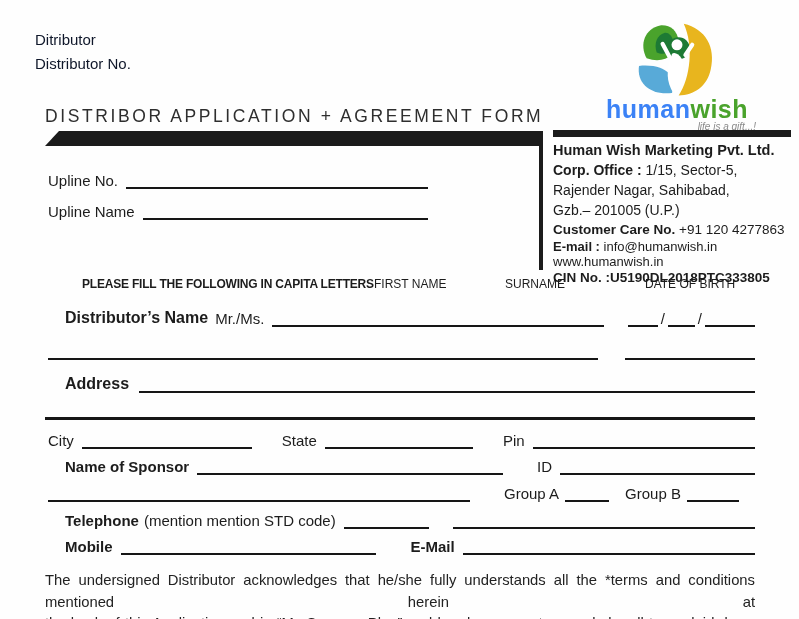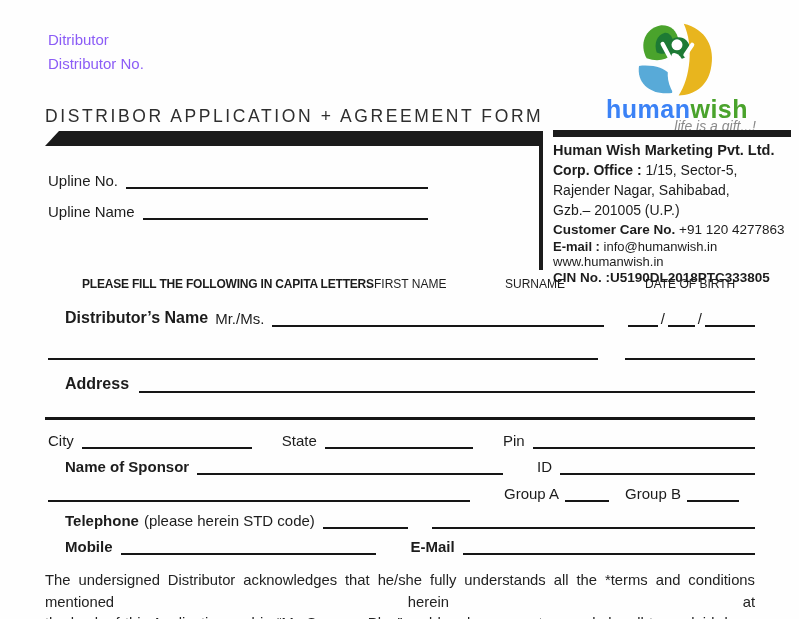--- a/index.html
+++ b/index.html
@@ -2,29 +2,29 @@
 <html><head>
 <meta charset="utf-8">
 <style>
   html,body { margin:0; padding:0; background:#ffffff; }
   .page {
     position:relative; width:799px; height:619px; overflow:hidden;
     background:#fefefe; font-family:"Liberation Sans", sans-serif; color:#1c1c1c;
   }
 
   
-  .reg-block { position:absolute; left:48px; top:28px; font-size:15px; line-height:24px; color:#8b5cf6; }
+  .reg-block { position:absolute; left:35px; top:28px; font-size:15px; line-height:24px; color:#0f172a; }
 
   
   .logo { position:absolute; left:588px; top:22px; width:178px; display:flex; flex-direction:column; align-items:center; }
   .logo-mark { width:86px; height:76px; }
   .logo-word { font-size:25px; font-weight:bold; letter-spacing:0.5px; line-height:22px; }
   .logo-word .w1 { color:#3b82f6; }
   .logo-word .w2 { color:#4aa32c; }
-  .logo-tagline { align-self:flex-end; margin-right:10px; font-size:14px; color:#8a8a8a; font-style:italic; line-height:13px; }
+  .logo-tagline { align-self:flex-end; margin-right:10px; font-size:10px; color:#8a8a8a; font-style:italic; line-height:13px; }
 
   
   .title { position:absolute; left:45px; top:106px; font-size:17.5px; letter-spacing:2.6px; color:#2e2e2e; white-space:nowrap; }
   .title-bar { position:absolute; left:45px; top:131px; width:498px; height:15px; background:#1b1b1b;
                clip-path:polygon(14px 0, 100% 0, 100% 100%, 0 100%); }
   .v-divider { position:absolute; left:539px; top:131px; width:4px; height:139px; background:#1b1b1b; }
 
   
   .company { position:absolute; left:553px; top:130px; width:242px; }
   .company-bar { width:238px; height:7px; background:#1b1b1b; margin-bottom:4px; }
@@ -198,21 +198,21 @@
   <div class="row r-group">
     <span class="fline group-line-long"></span>
     <span class="lbl ga-lbl">Group A</span>
     <span class="fline ga-line"></span>
     <span class="lbl gb-lbl">Group B</span>
     <span class="fline gb-line"></span>
   </div>
 
   <div class="row r-phone">
     <span class="lbl-b">Telephone</span>
-    <span class="lbl" style="margin-left:5px;">(please herein STD code)</span>
+    <span class="lbl" style="margin-left:5px;">(mention mention STD code)</span>
     <span class="fline tel-line1" style="margin-left:8px;"></span>
     <span class="fline grow"></span>
   </div>
 
   <div class="row r-mobile">
     <span class="lbl-b">Mobile</span>
     <span class="fline mobile-line" style="margin-left:8px;"></span>
     <span class="lbl-b">E-Mail</span>
     <span class="fline grow" style="margin-left:8px;"></span>
   </div>

